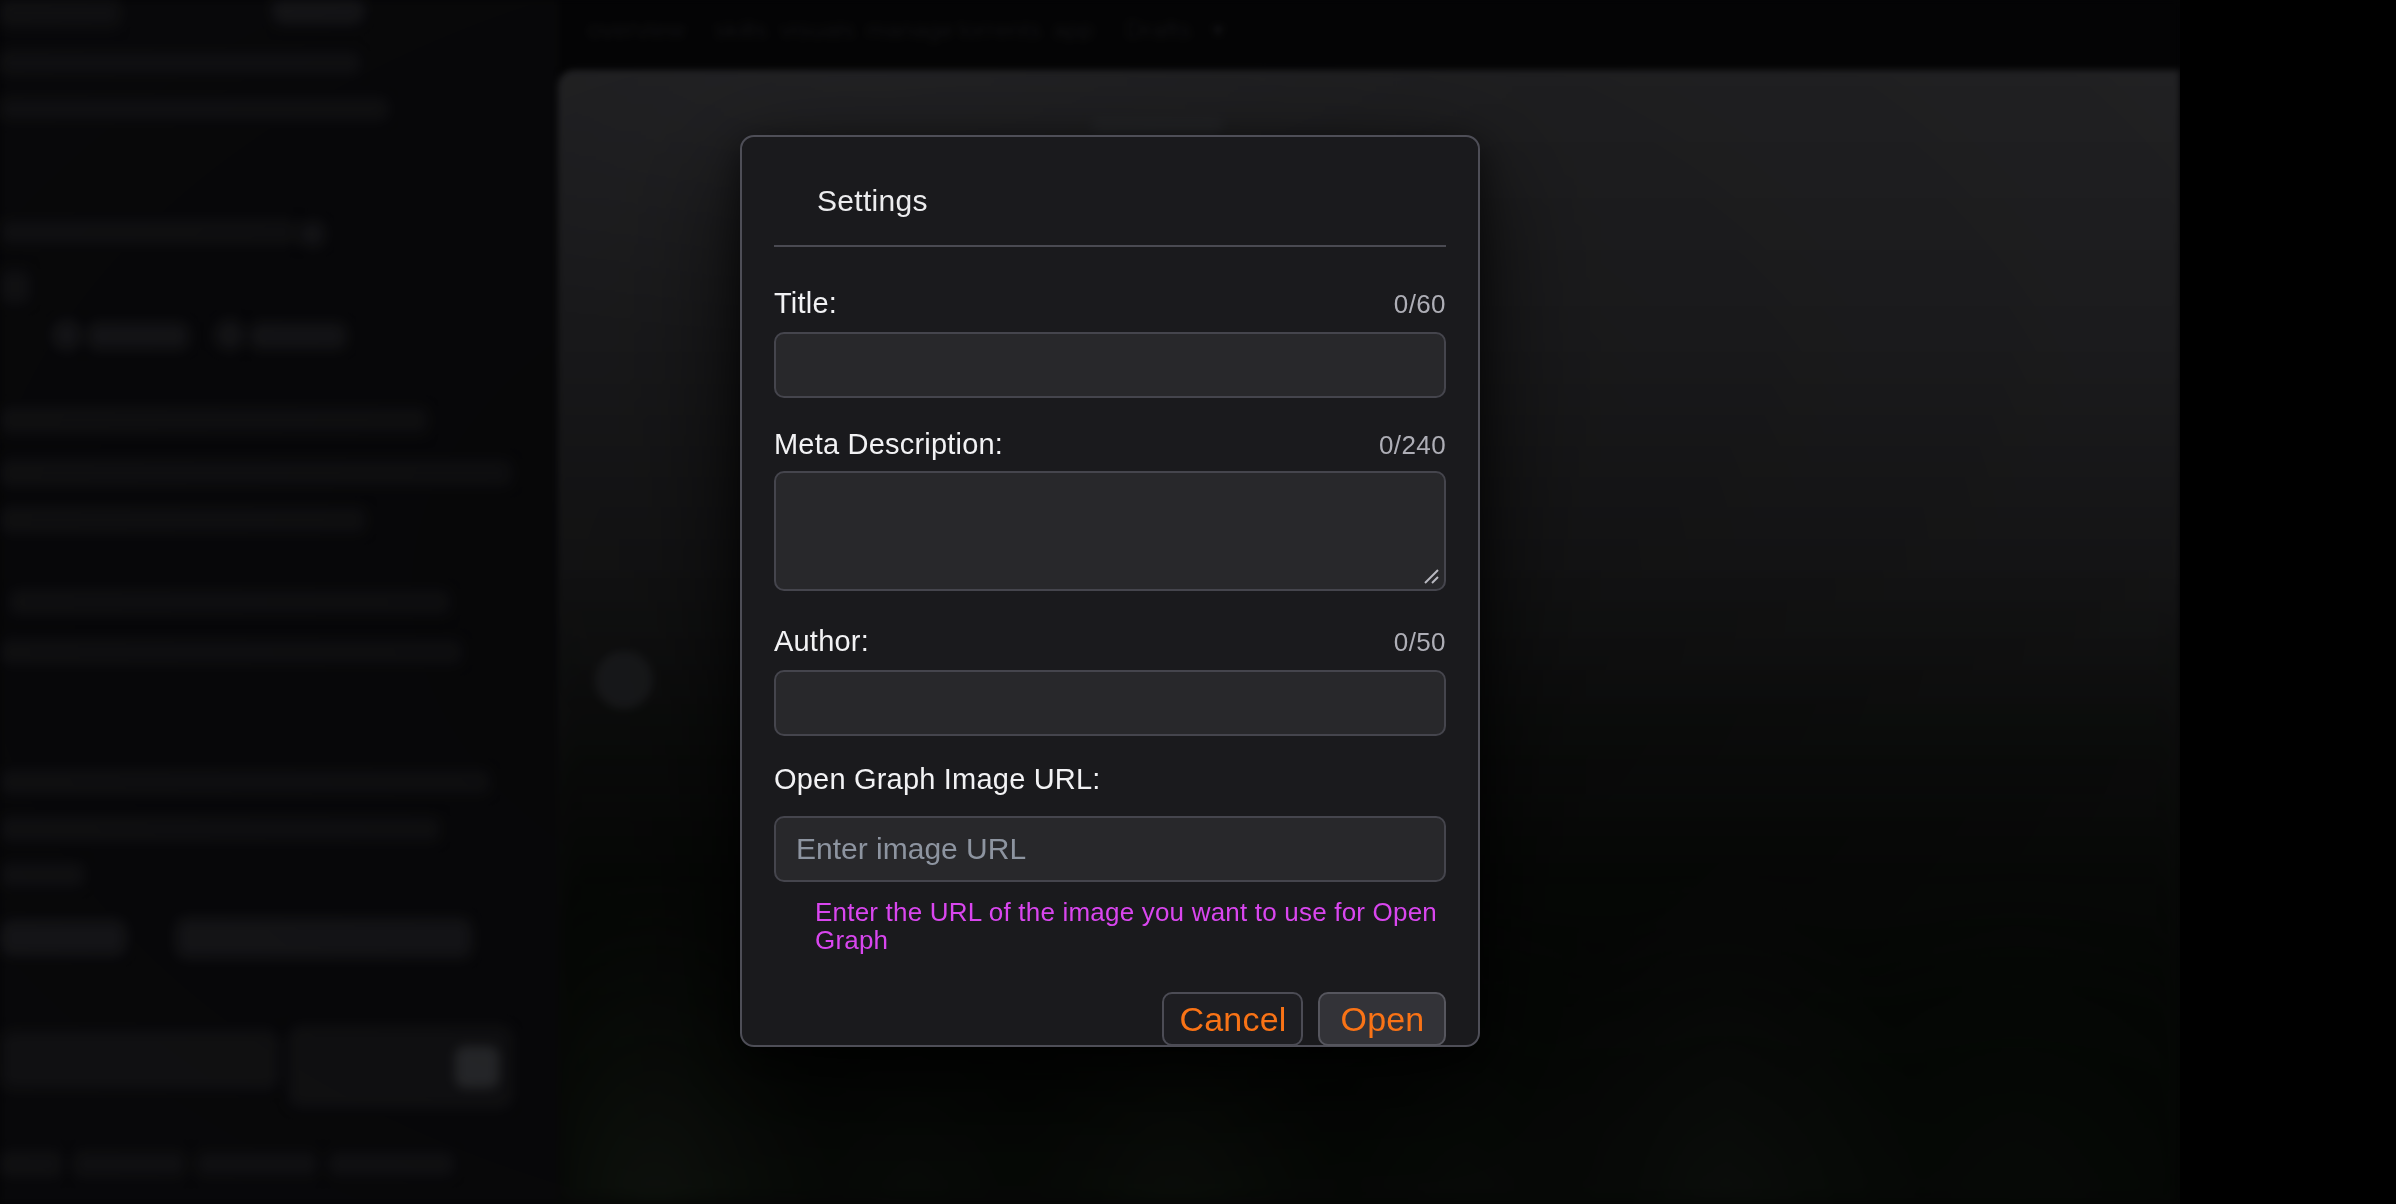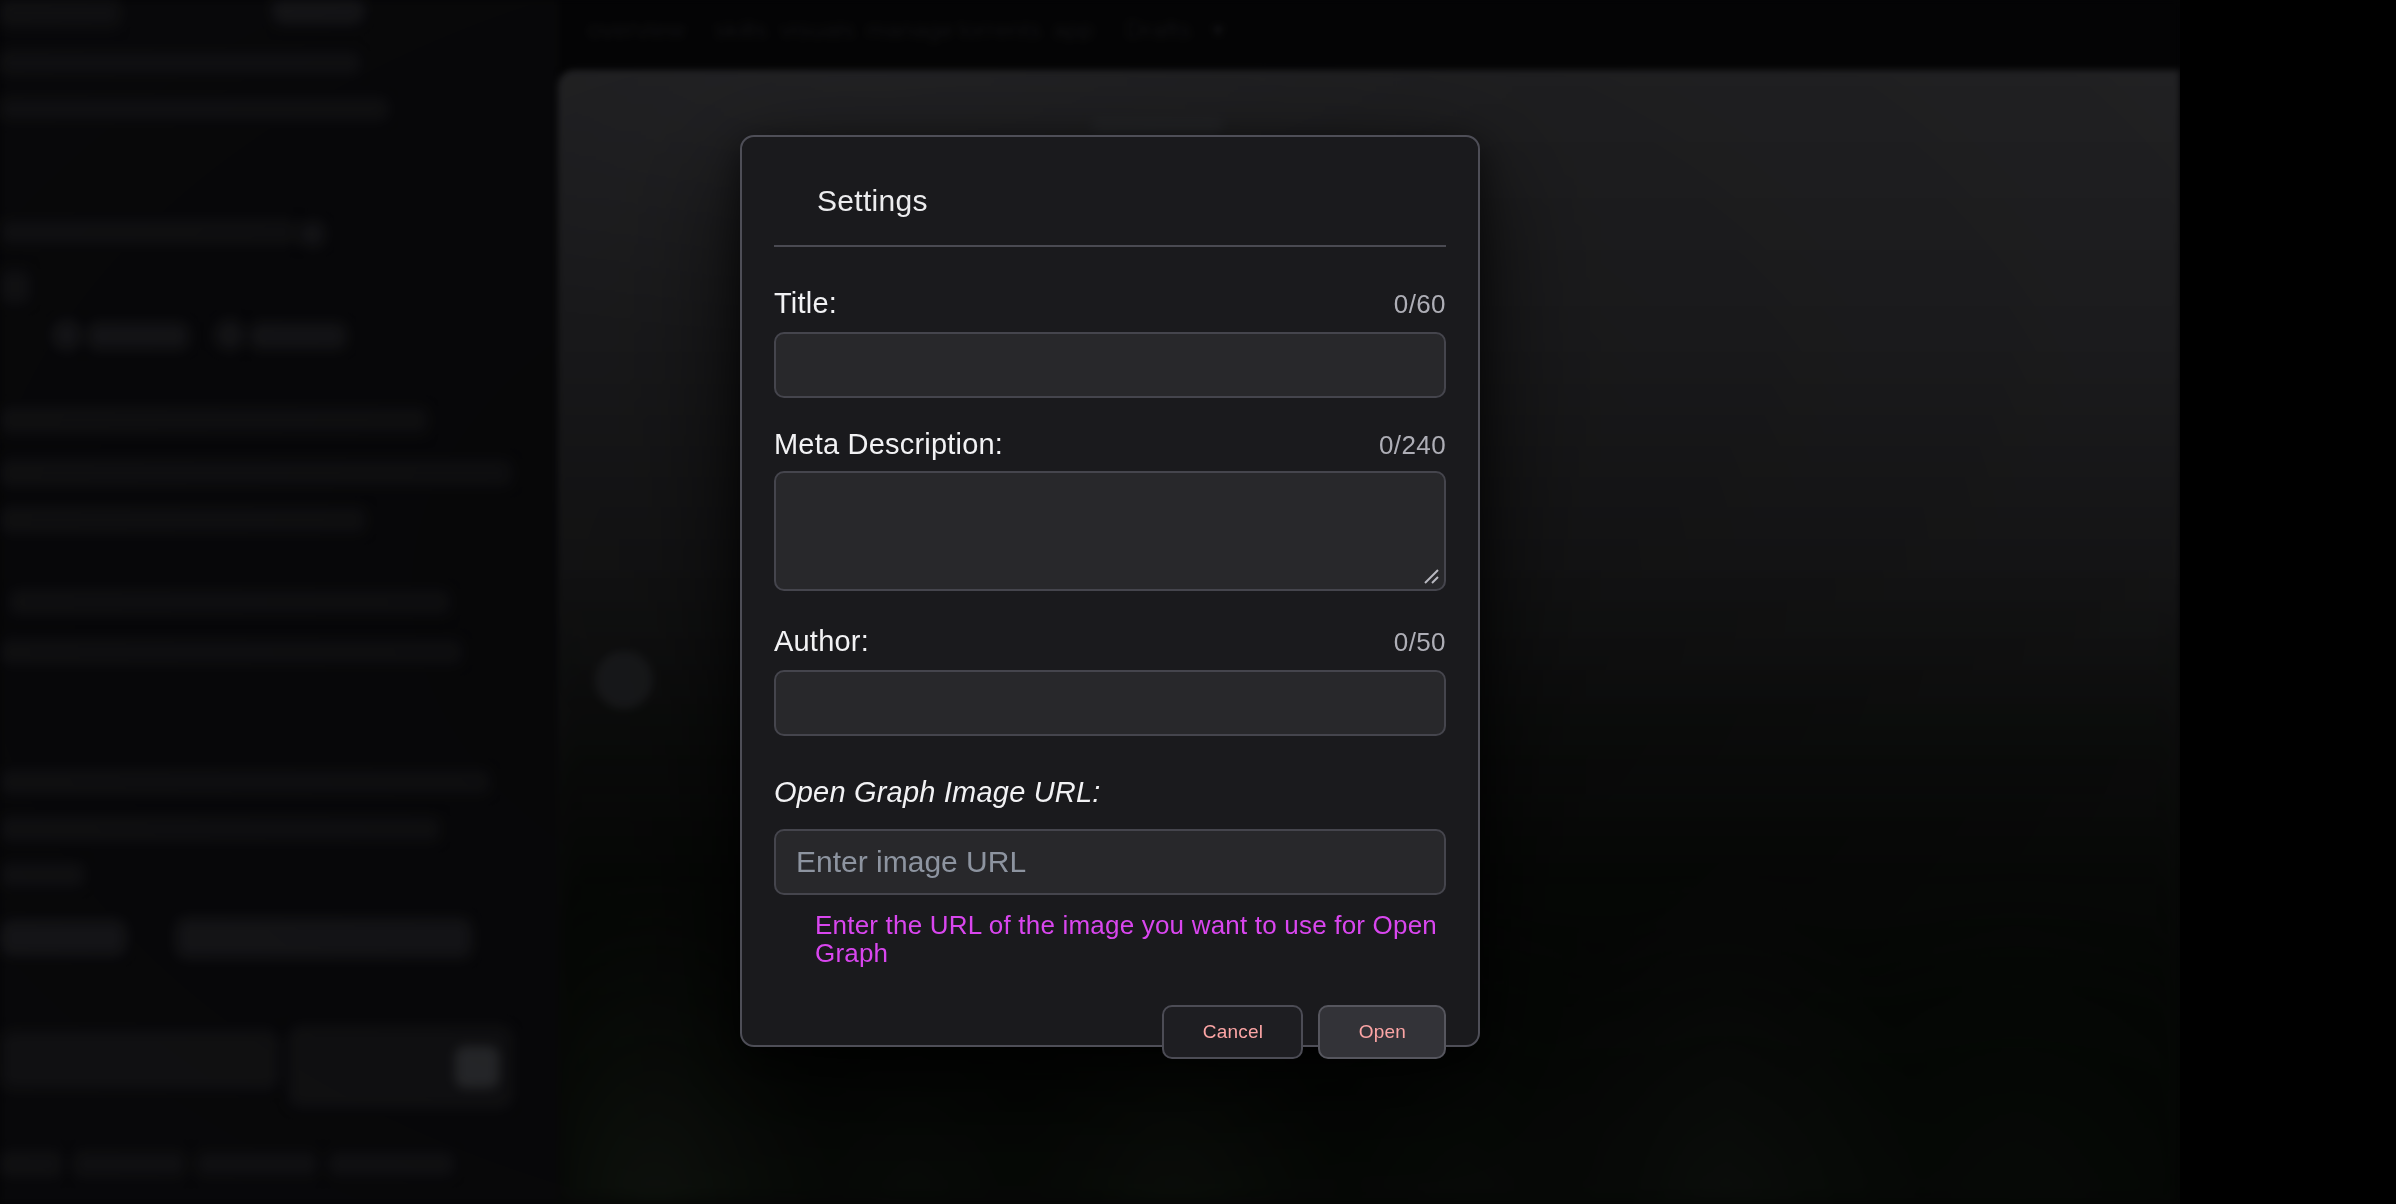--- a/index.html
+++ b/index.html
@@ -53,42 +53,42 @@
     color:#f0f0f2;
   }
   .modal-header{padding:46px 32px 0 75px;}
   .modal-title{font-size:30px;line-height:36px;color:#ececee;letter-spacing:.3px;}
   .modal-divider{margin:26px 32px 0 32px;border:none;border-top:2px solid #4a4a52;}
   .modal-body{padding:0 32px;}
   .label-row{display:flex;justify-content:space-between;align-items:baseline;height:29px;}
   .label-row.mt1{margin-top:40px;}
   .label-row.mt2{margin-top:30px;}
   .label-row.mt3{margin-top:34px;}
-  .label-row.mt4{margin-top:40px;font-style:italic;}
+  .label-row.mt4{margin-top:27px;}
   .field-label{font-size:29px;color:#f2f2f4;letter-spacing:.2px;}
   .field-counter{font-size:26px;color:#aeaeb6;letter-spacing:.4px;}
   .text-input{
     display:block;width:100%;height:66px;margin-top:16px;padding:0 20px;
     background:#28282b;border:2px solid #45454d;border-radius:10px;
     color:#e5e5e5;font-size:30px;font-family:"Liberation Sans",sans-serif;outline:none;
   }
   .text-input.mt-og{margin-top:24px;}
   .text-input::placeholder{color:#8d94a0;opacity:1;}
   .ta-wrap{position:relative;margin-top:14px;}
   .text-area{
     display:block;width:100%;height:120px;padding:14px 20px;resize:none;
     background:#28282b;border:2px solid #45454d;border-radius:10px;
     color:#e8e8ea;font-size:30px;font-family:"Liberation Sans",sans-serif;outline:none;
   }
   .resize-handle{position:absolute;right:5px;bottom:5px;}
   .helper-text{margin-top:16px;font-size:26px;line-height:28px;color:#d946ef;letter-spacing:.2px;margin-left:41px;}
   .btn-row{display:flex;justify-content:flex-end;gap:15px;margin-top:38px;}
   .btn{
-    height:54px;border-radius:10px;font-size:19px;letter-spacing:.2px;
-    font-family:"Liberation Sans",sans-serif;color:#fca5a5;cursor:pointer;
+    height:54px;border-radius:10px;font-size:34px;letter-spacing:.2px;
+    font-family:"Liberation Sans",sans-serif;color:#f97316;cursor:pointer;
     display:flex;align-items:center;justify-content:center;padding-left:7px;
   }
   .btn-cancel{width:141px;background:#1e1e22;border:2px solid #4c4c55;}
   .btn-apply{width:128px;background:#333338;border:2px solid #56565e;}
 </style>
 </head>
 <body>
 
 <div class="stage">
 

